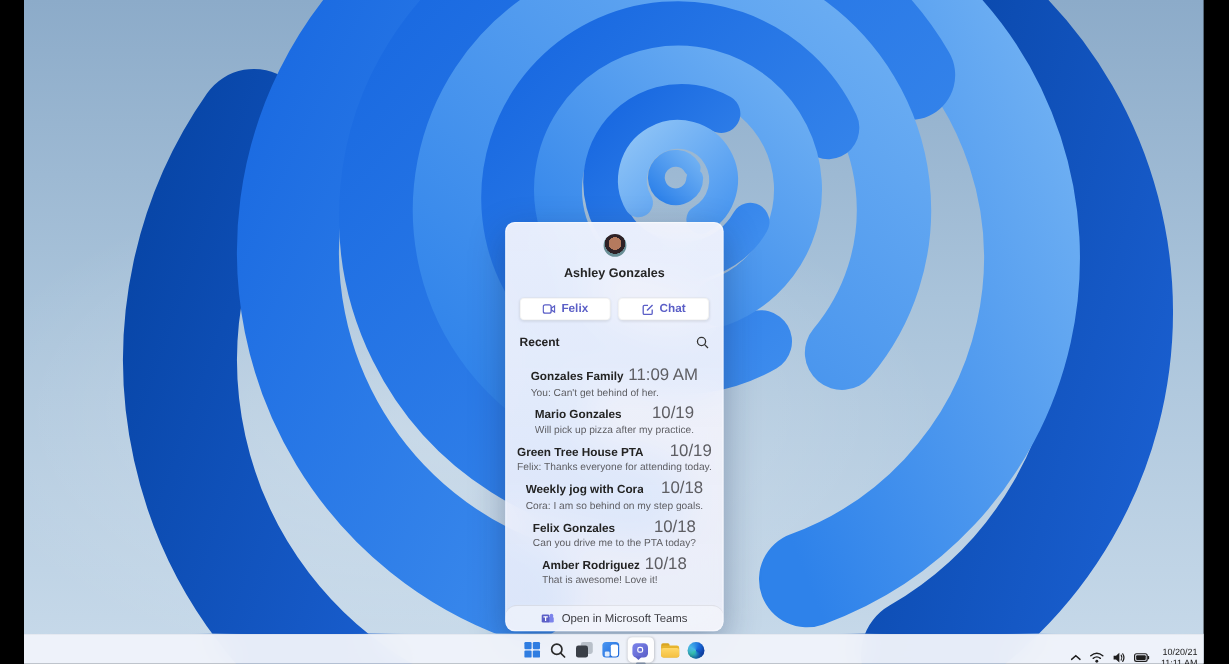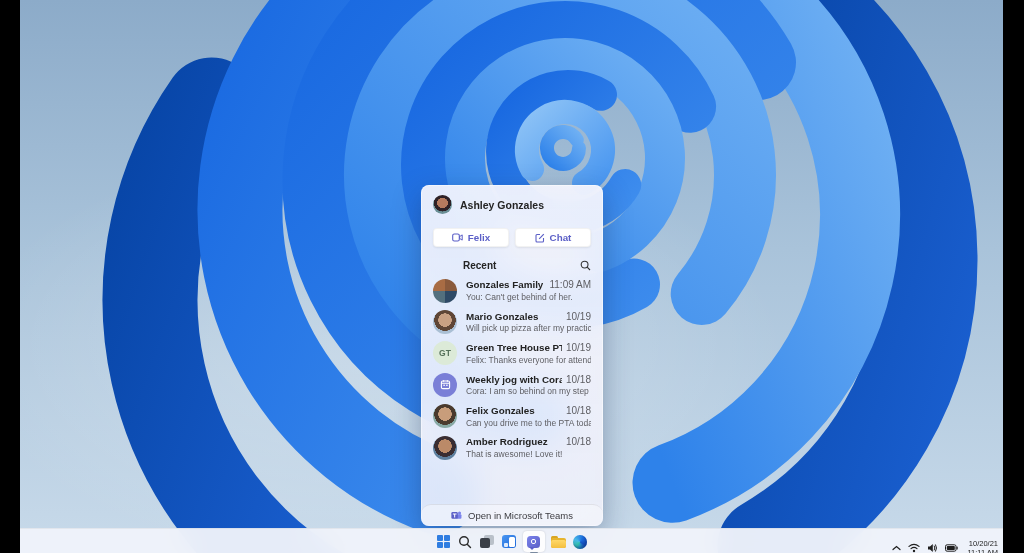--- a/index.html
+++ b/index.html
@@ -17,46 +17,46 @@
   
   .flyout {
     position:absolute; left:401px; top:185px; width:182px; height:341px;
     border-radius:8px; overflow:hidden;
     background:linear-gradient(180deg, rgba(247,246,252,0.93), rgba(238,239,249,0.90));
     backdrop-filter: blur(16px) saturate(1.3);
     box-shadow:0 10px 28px rgba(20,40,80,0.35), 0 0 0 1px rgba(255,255,255,0.45) inset;
     display:flex; flex-direction:column;
     color:#1f1f1f;
   }
-  .flyout-header { display:flex; align-items:center; gap:8px; padding:10px 12px 4px; }
+  .flyout-header { display:flex; align-items:center; gap:8px; padding:10px 12px 4px;flex-direction:column; }
   .avatar { border-radius:50%; flex:0 0 auto; }
   .avatar.small { width:19px; height:19px; }
   .user-name { font-size:10.5px; font-weight:700; color:#242424; }
 
   .action-row { display:flex; gap:6px; padding:10px 12px 0; }
   .action-btn {
     flex:1; height:19px; display:flex; align-items:center; justify-content:center; gap:5px;
     background:#fff; border:1px solid rgba(0,0,0,0.05); border-radius:4px;
     box-shadow:0 1px 2px rgba(0,0,0,0.08);
     font-size:9.8px; font-weight:700; color:#5b5fc7; cursor:pointer;
   }
   .action-btn svg { display:block; }
 
-  .recent-row { display:flex; align-items:flex-start; justify-content:space-between; padding:13px 12px 4px;margin-left:30px; }
+  .recent-row { display:flex; align-items:flex-start; justify-content:space-between; padding:13px 12px 4px; }
   .recent-title { font-size:10px; font-weight:700; color:#242424; }
 
   .conv-list { flex:1; overflow:hidden; }
-  .conv { display:flex; align-items:center; gap:9px; height:31.4px; padding:0 12px; cursor:pointer; }
+  .conv { display:flex; align-items:center; gap:9px; height:31.4px; padding:0 12px; cursor:pointer;flex-direction:column; }
   .conv-avatar { width:24px; height:24px; border-radius:50%; overflow:hidden;
                  display:flex; align-items:center; justify-content:center; }
   .avatar-initials { font-size:8.5px; font-weight:700; letter-spacing:0.2px; }
   .conv-body { flex:1; min-width:0; }
   .conv-line1 { display:flex; align-items:baseline; justify-content:space-between; gap:4px; }
   .conv-name { font-size:9.8px; font-weight:700; color:#232323; white-space:nowrap; overflow:hidden; }
-  .conv-time { font-size:10px; color:#5e5e63; white-space:nowrap; }
+  .conv-time { font-size:14px; color:#5e5e63; white-space:nowrap; }
   .conv-preview { font-size:8.5px; color:#5e5e63; margin-top:1.5px; white-space:nowrap; overflow:hidden; }
 
   .flyout-footer {
     height:22px; flex:0 0 auto; border-top:1px solid rgba(0,0,0,0.08);
     display:flex; align-items:center; justify-content:center; gap:6px;
     font-size:9.5px; color:#3c3c41; cursor:pointer; background:rgba(250,250,253,0.5);border-radius:10px;
   }
 
   
   .taskbar {

